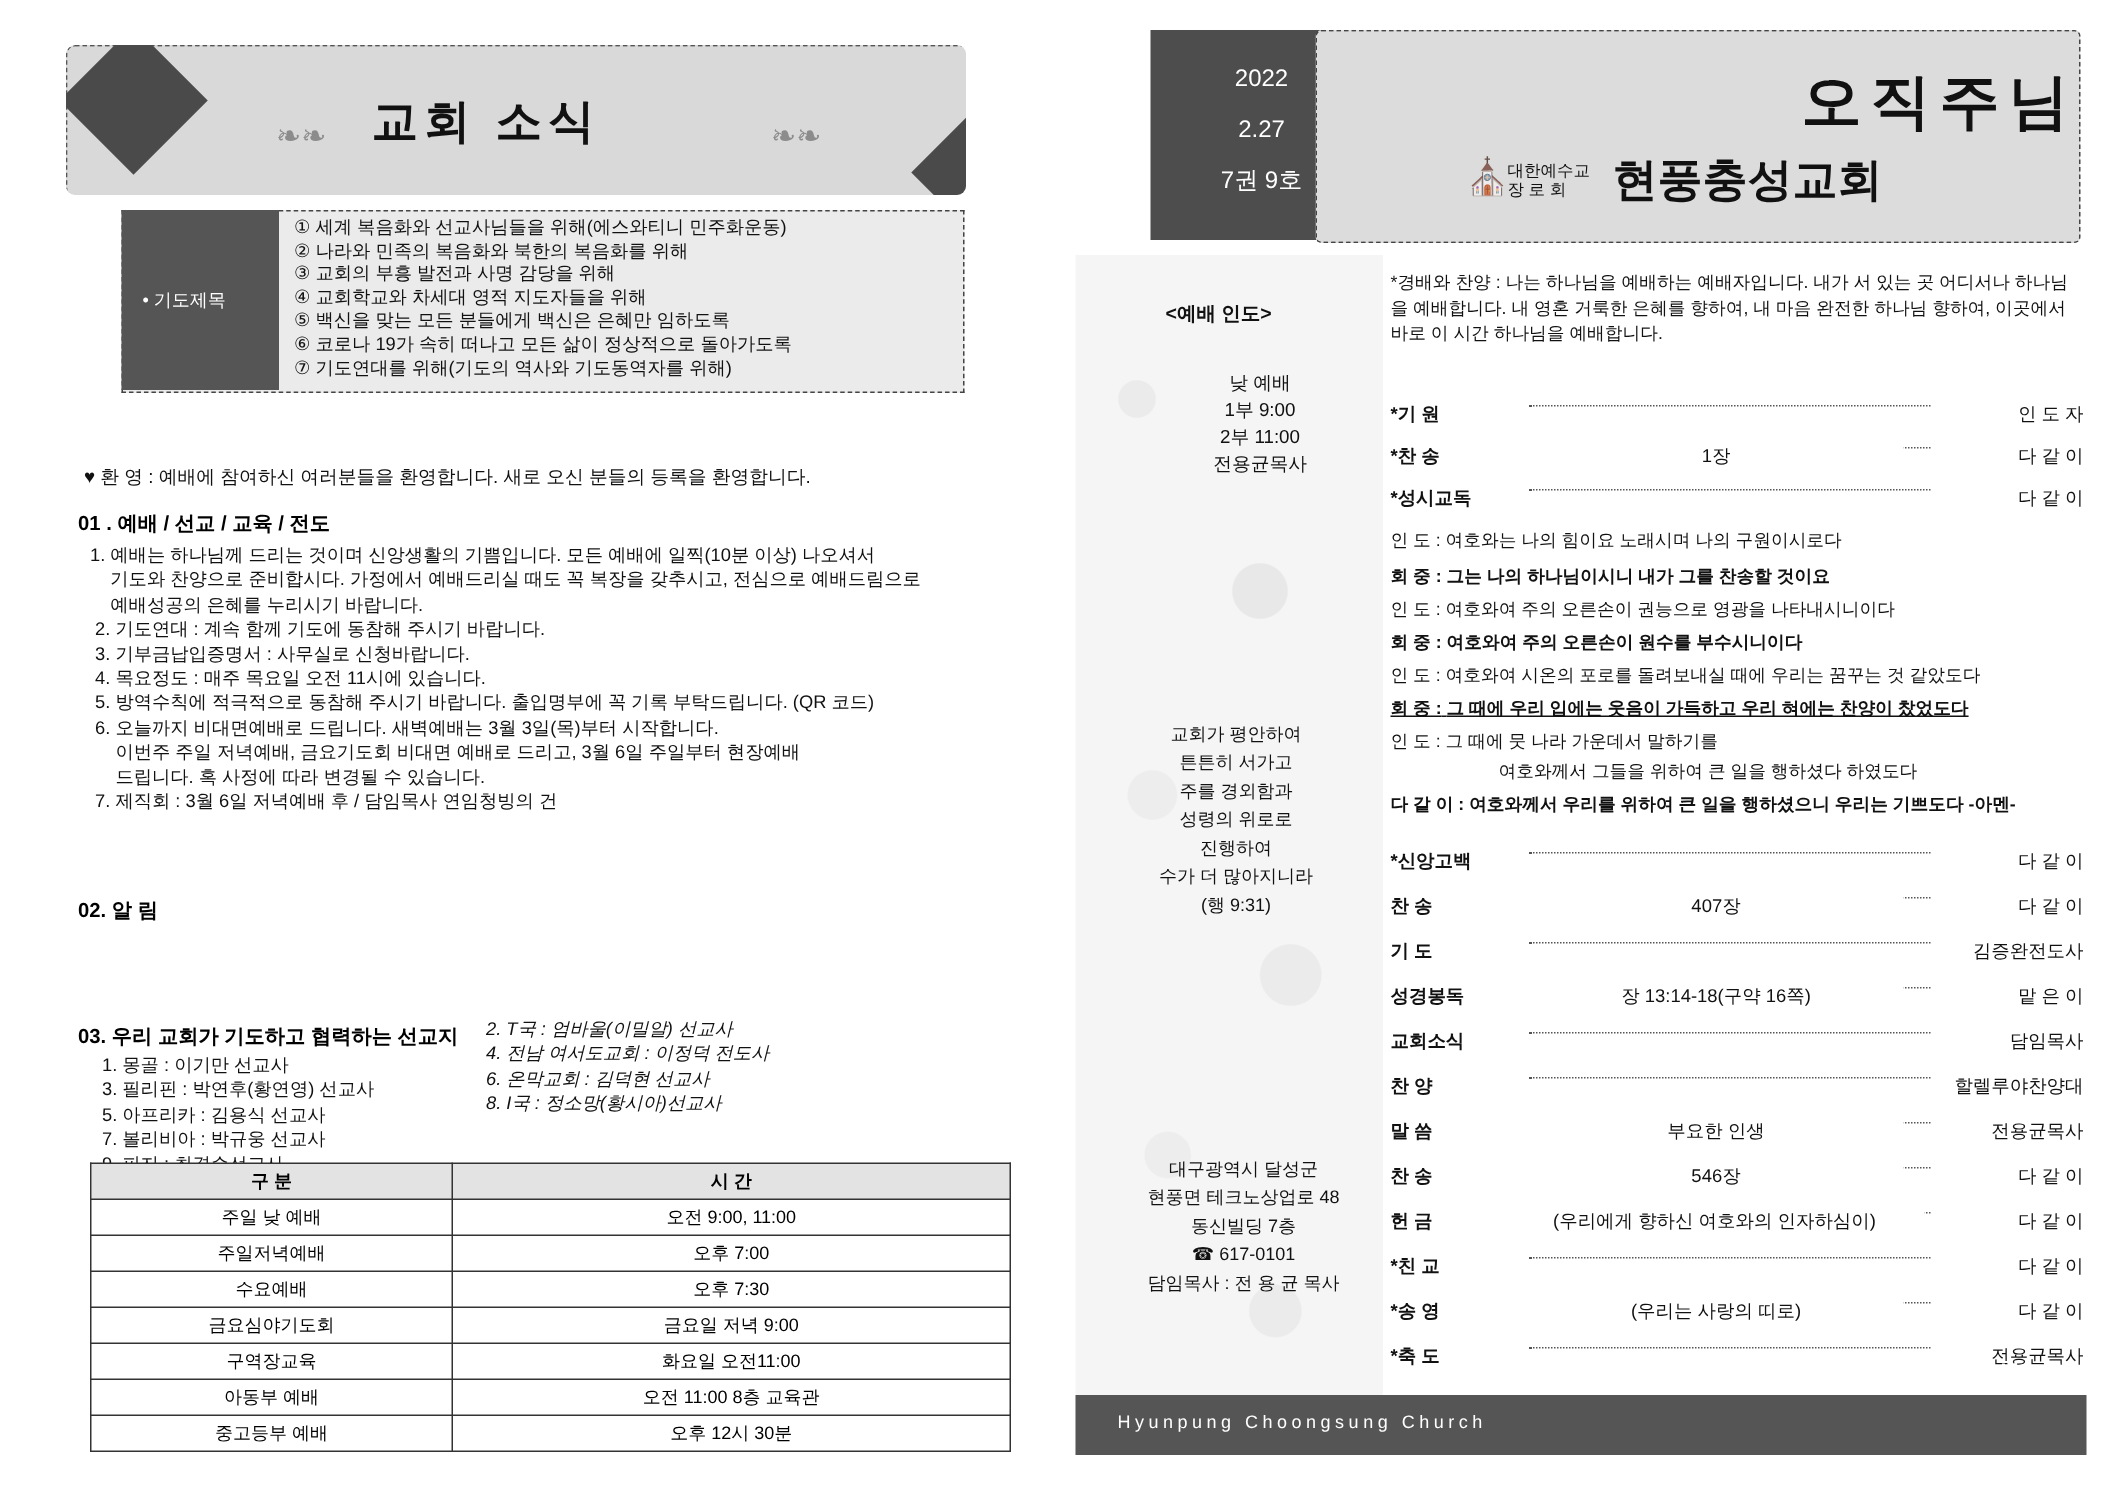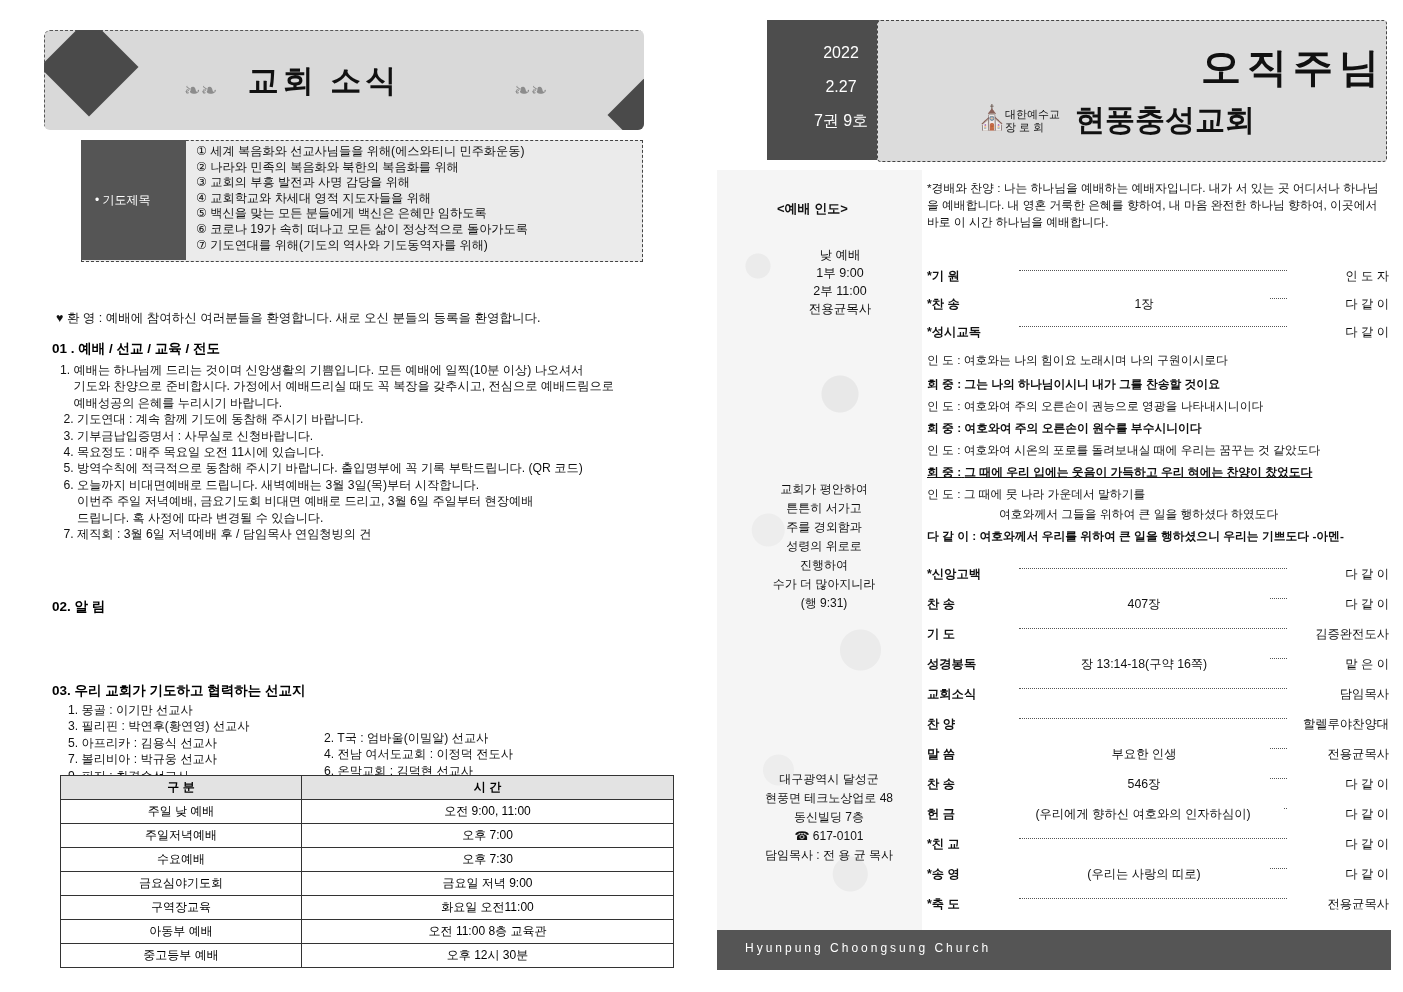--- a/index.html
+++ b/index.html
@@ -136,21 +136,21 @@
 
       <div class="sect" style="left:28px;top:662px;">03.  우리 교회가 기도하고 협력하는 선교지</div>
 
       <div class="body-txt" style="left:44px;top:682px;width:300px;">
         <div>1.  몽골 : 이기만 선교사</div>
         <div>3.  필리핀 : 박연후(황연영) 선교사</div>
         <div>5.  아프리카 : 김용식 선교사</div>
         <div>7.  볼리비아 : 박규웅 선교사</div>
         <div>9.  피지 : 최경순선교사</div>
       </div>
-      <div class="body-txt" style="left:300px;top:710px;width:330px;">
+      <div class="body-txt" style="left:300px;top:658px;width:330px;font-style:italic;">
         <div>2.  T국 : 엄바울(이밀알) 선교사</div>
         <div>4.  전남 여서도교회 : 이정덕 전도사</div>
         <div>6.  온막교회 : 김덕현 선교사</div>
         <div>8.  I국 : 정소망(황시아)선교사</div>
       </div>
 
       <table class="sched">
         <tbody>
             <tr>
           <th class="c1">구  분</th>

